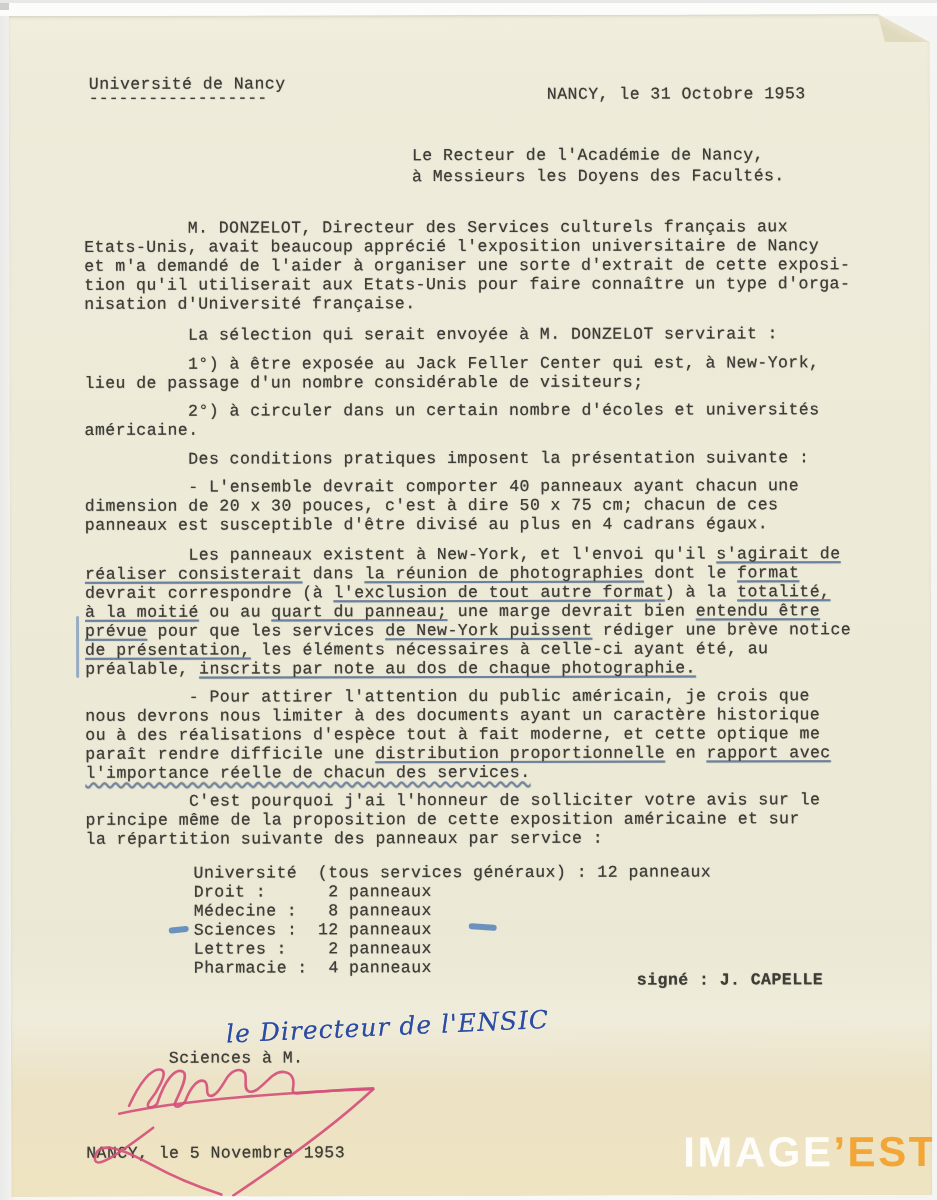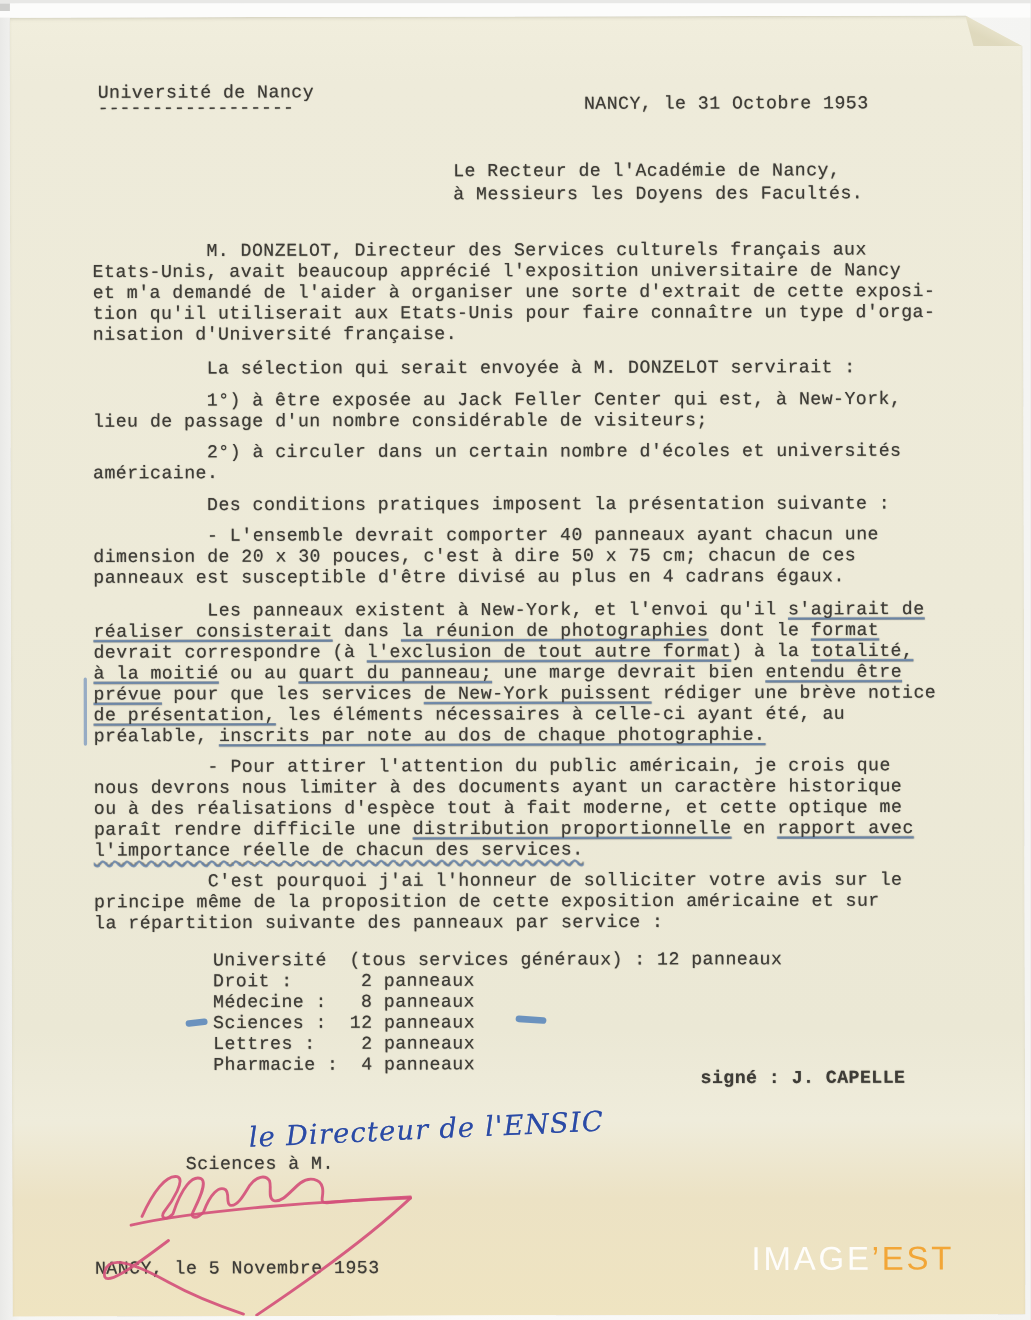--- a/index.html
+++ b/index.html
@@ -89,38 +89,38 @@
   
   .signature-svg{position:absolute;overflow:visible;}
   .signature-svg path{
     fill:none;stroke:#d4517b;stroke-width:2.6;
     stroke-linecap:round;stroke-linejoin:round;opacity:.92;
   }
   
   .watermark{
     position:absolute;
     font-family:"Liberation Sans",sans-serif;
-    font-size:30px;font-weight:400;letter-spacing:2.5px;
+    font-size:42px;font-weight:700;letter-spacing:2.5px;
     white-space:nowrap;
   }
   .wm-white{color:rgba(255,255,255,.92);}
   .wm-accent{color:#f2a637;}
 </style>
 </head>
 <body>
 
 <div class="stage">
   <div class="corner-blot"></div>
 
   <div class="paper">
     <div class="fold"></div>
 
     <div class="tw" style="left:80px;top:59px;">Université de Nancy</div>
     <div class="tw sender-rule" style="left:80px;top:76px;">------------------</div>
-    <div class="tw" style="left:522px;top:70px;">NANCY, le 31 Octobre 1953</div>
+    <div class="tw" style="left:538px;top:70px;">NANCY, le 31 Octobre 1953</div>
 
     <div class="tw" style="left:403px;top:152px;">à Messieurs les Doyens des Facultés.</div>
     <div class="tw" style="left:403px;top:131px;">Le Recteur de l'Académie de Nancy,</div>
 
     <div class="tw" style="left:75px;top:203px;"><div class="ln"><span class="seg">          M. DONZELOT, Directeur des Services culturels français aux</span></div><div class="ln"><span class="seg">Etats-Unis, avait beaucoup apprécié l'exposition universitaire de Nancy</span></div><div class="ln"><span class="seg">et m'a demandé de l'aider à organiser une sorte d'extrait de cette exposi-</span></div><div class="ln"><span class="seg">tion qu'il utiliserait aux Etats-Unis pour faire connaître un type d'orga-</span></div><div class="ln"><span class="seg">nisation d'Université française.</span></div></div>
     <div class="tw" style="left:75px;top:310px;"><div class="ln"><span class="seg">          La sélection qui serait envoyée à M. DONZELOT servirait :</span></div></div>
     <div class="tw" style="left:75px;top:339px;"><div class="ln"><span class="seg">          1°) à être exposée au Jack Feller Center qui est, à New-York,</span></div><div class="ln"><span class="seg">lieu de passage d'un nombre considérable de visiteurs;</span></div></div>
     <div class="tw" style="left:75px;top:386px;"><div class="ln"><span class="seg">          2°) à circuler dans un certain nombre d'écoles et universités</span></div><div class="ln"><span class="seg">américaine.</span></div></div>
     <div class="tw" style="left:75px;top:434px;"><div class="ln"><span class="seg">          Des conditions pratiques imposent la présentation suivante :</span></div></div>
     <div class="tw" style="left:75px;top:462px;"><div class="ln"><span class="seg">          - L'ensemble devrait comporter 40 panneaux ayant chacun une</span></div><div class="ln"><span class="seg">dimension de 20 x 30 pouces, c'est à dire 50 x 75 cm; chacun de ces</span></div><div class="ln"><span class="seg">panneaux est susceptible d'être divisé au plus en 4 cadrans égaux.</span></div></div>

